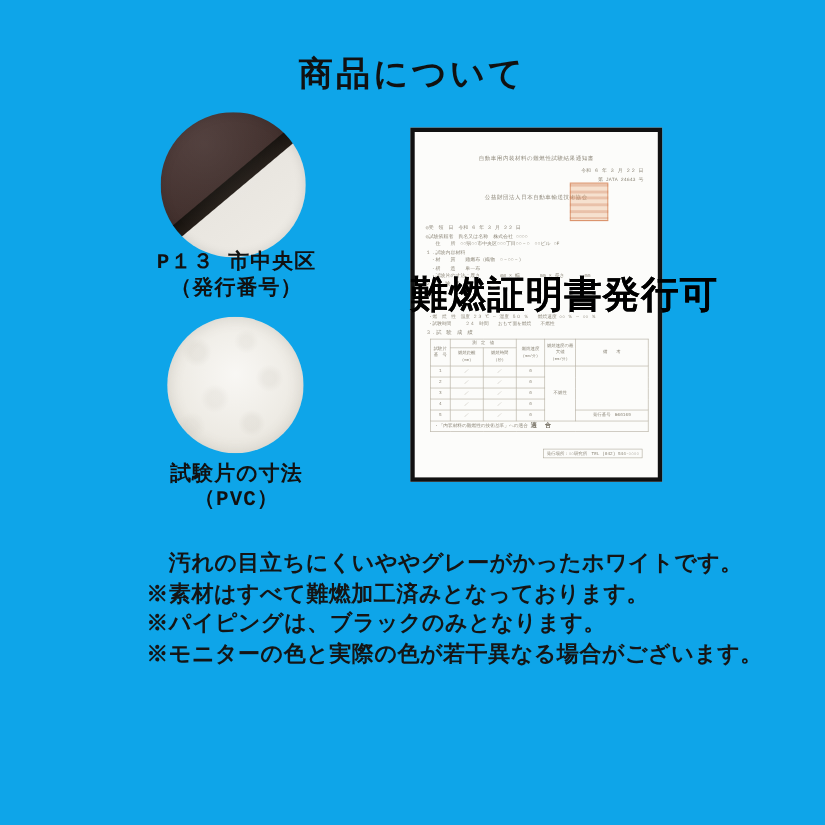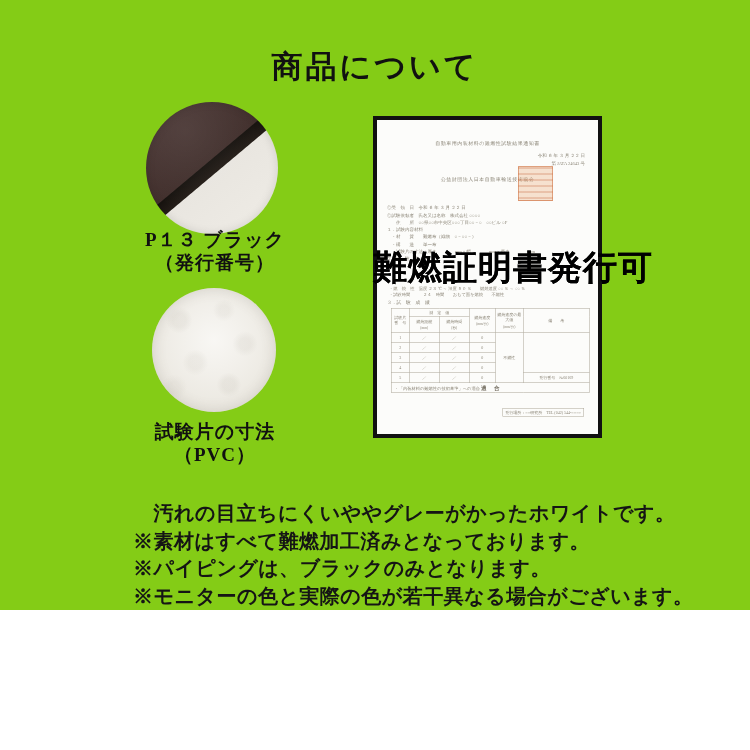--- a/index.html
+++ b/index.html
@@ -1,18 +1,18 @@
 <!DOCTYPE html>
 <html><head>
 <meta charset="utf-8">
 <style>
   html,body{margin:0;padding:0;background:#fff;}
   .stage{
-    position:relative;width:750px;height:610px;background:#84cc16;overflow:hidden;
-    font-family:Liberation Serif, serif;color:#111;
+    position:relative;width:750px;height:750px;background:#0ea5e9;overflow:hidden;
+    font-family:Liberation Mono, monospace;color:#111;
   }
   .abs{position:absolute;}
 
   
   .page-title{
     left:0;top:46px;width:750px;text-align:center;
     font-size:31px;font-weight:800;letter-spacing:3px;color:#111;
   }
 
   
@@ -104,21 +104,21 @@
 </style>
 </head>
 <body>
 
 <div class="stage">
 
   <div class="abs page-title">商品について</div>
 
   <div class="abs swatch swatch-black"></div>
   <div class="abs swatch-label label-black">
-    <div>P１３ ブラック</div>
+    <div>P１３ 市中央区</div>
     <div>（発行番号）</div>
   </div>
 
   <div class="abs swatch swatch-white"></div>
   <div class="abs swatch-label label-white">
     <div>試験片の寸法</div>
     <div>（PVC）</div>
   </div>
 
   <div class="abs doc">

